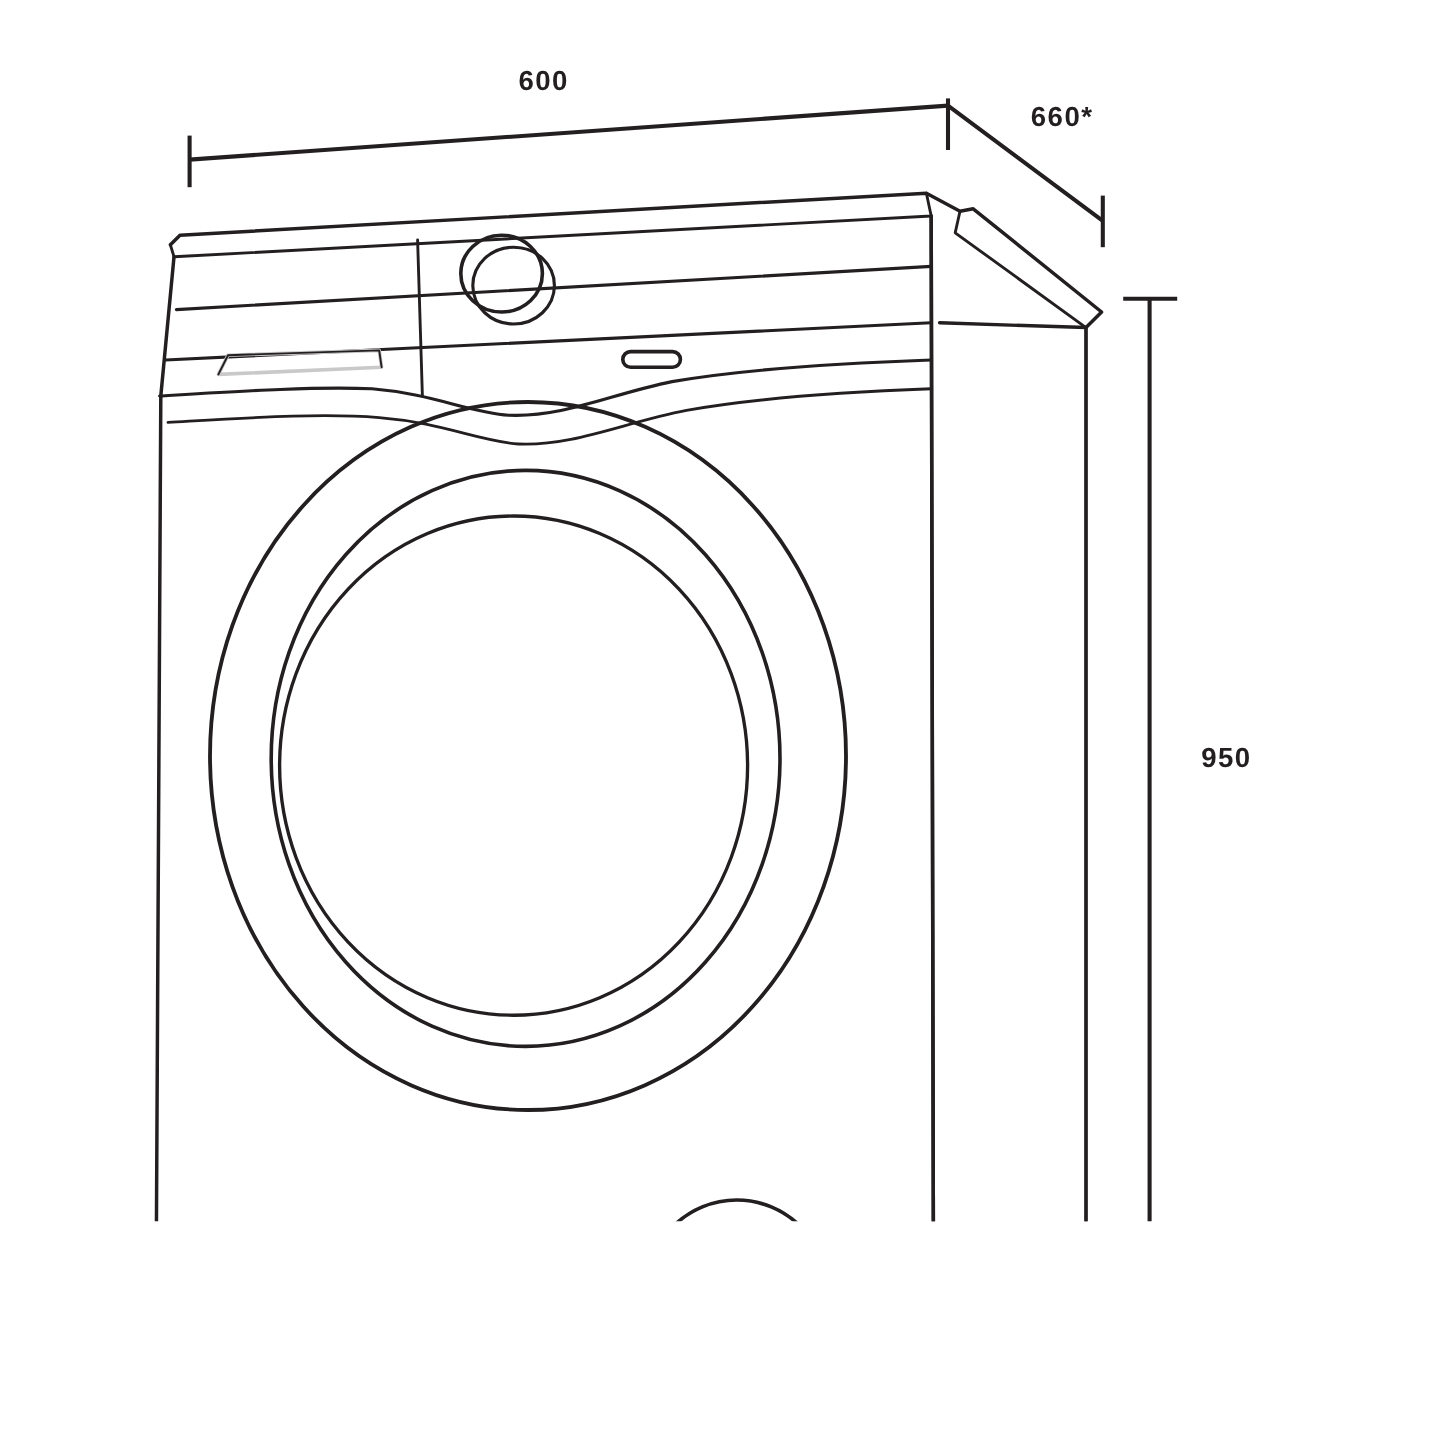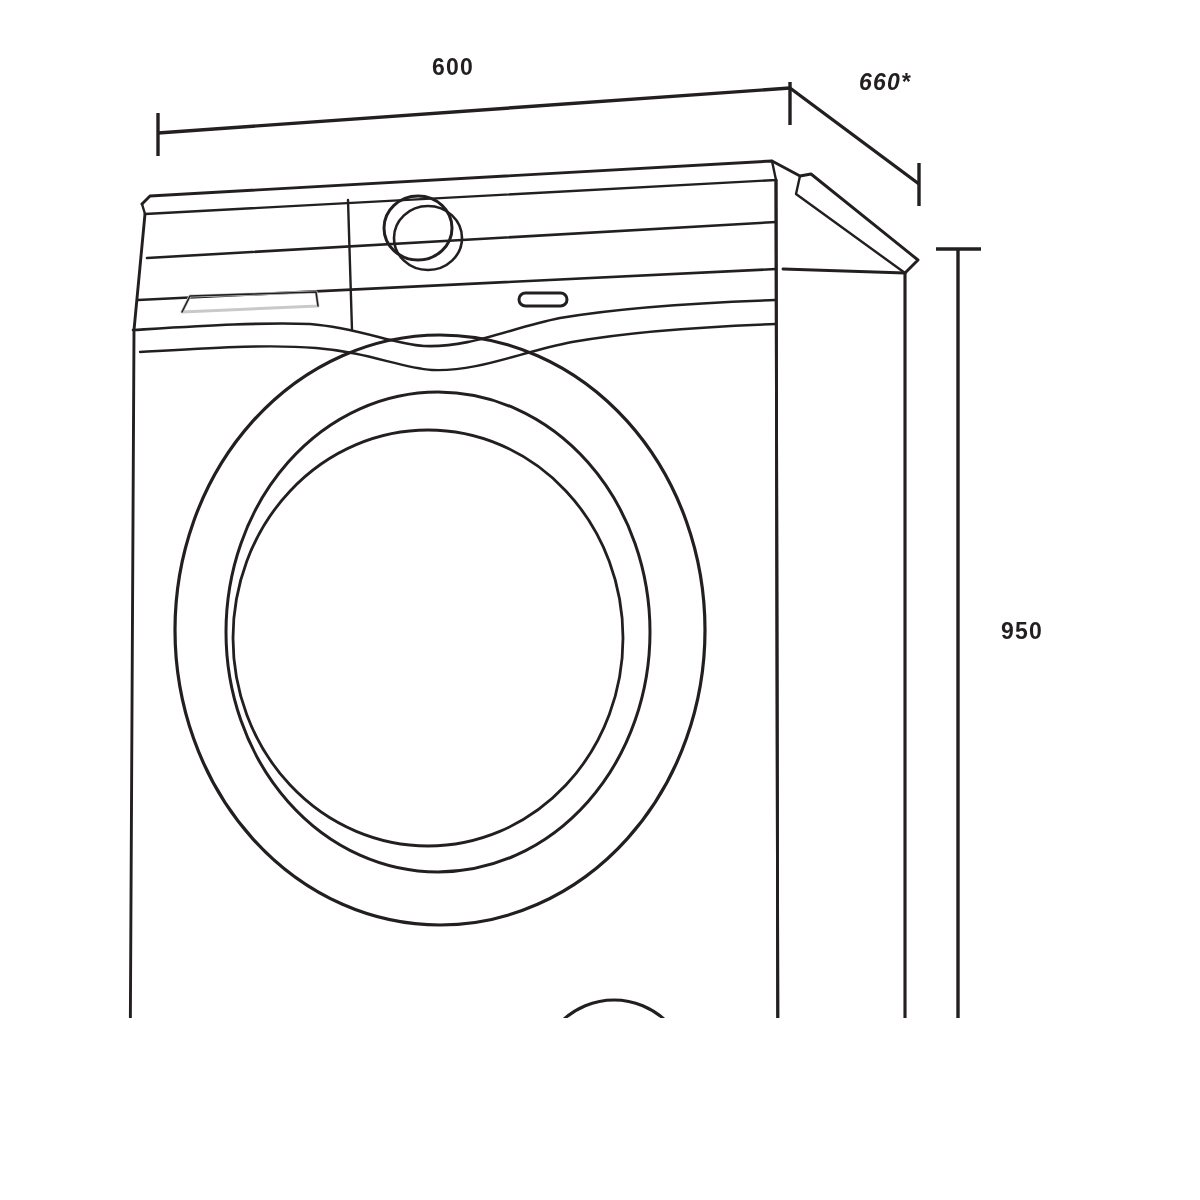--- a/index.html
+++ b/index.html
@@ -29,21 +29,21 @@
     position: absolute;
     font-family: "Liberation Sans", sans-serif;
     font-weight: bold;
     font-size: 23px;
     letter-spacing: 1.2px;
     color: #231f20;
     white-space: nowrap;
     user-select: none;
   }
   #label-width  { left: 432px; top: 54px; }
-  #label-depth  { left: 859px; top: 69px; font-style: italic; }
+  #label-depth  { left: 859px; top: 84px; }
   #label-height { left: 1001px; top: 618px; }
 </style>
 </head>
 <body>
 
 <div id="stage">
 
   <svg id="drawing" viewBox="0 0 1200 1200" xmlns="http://www.w3.org/2000/svg">
 
     <g fill="none" stroke="#231f20" stroke-width="3.4" stroke-linecap="butt">

